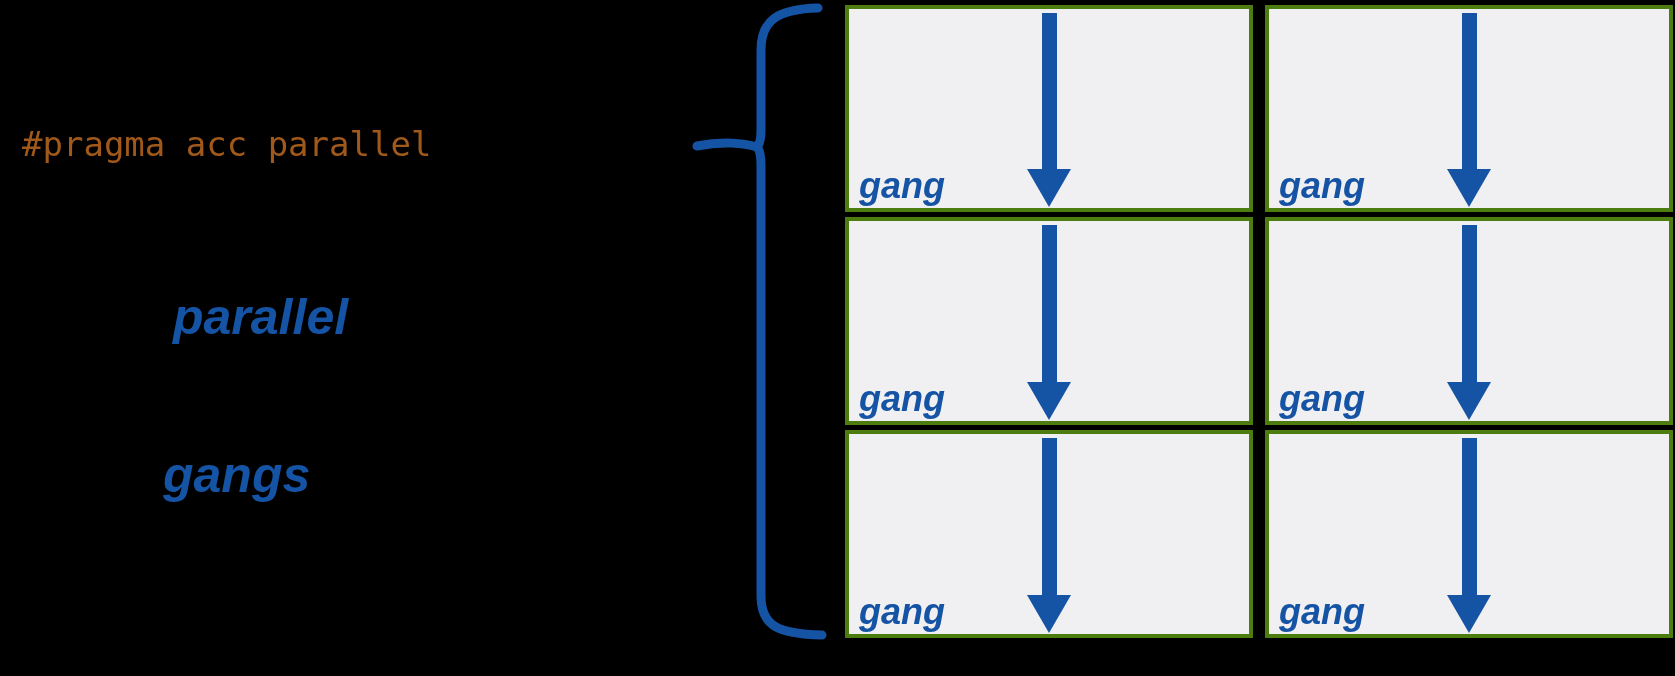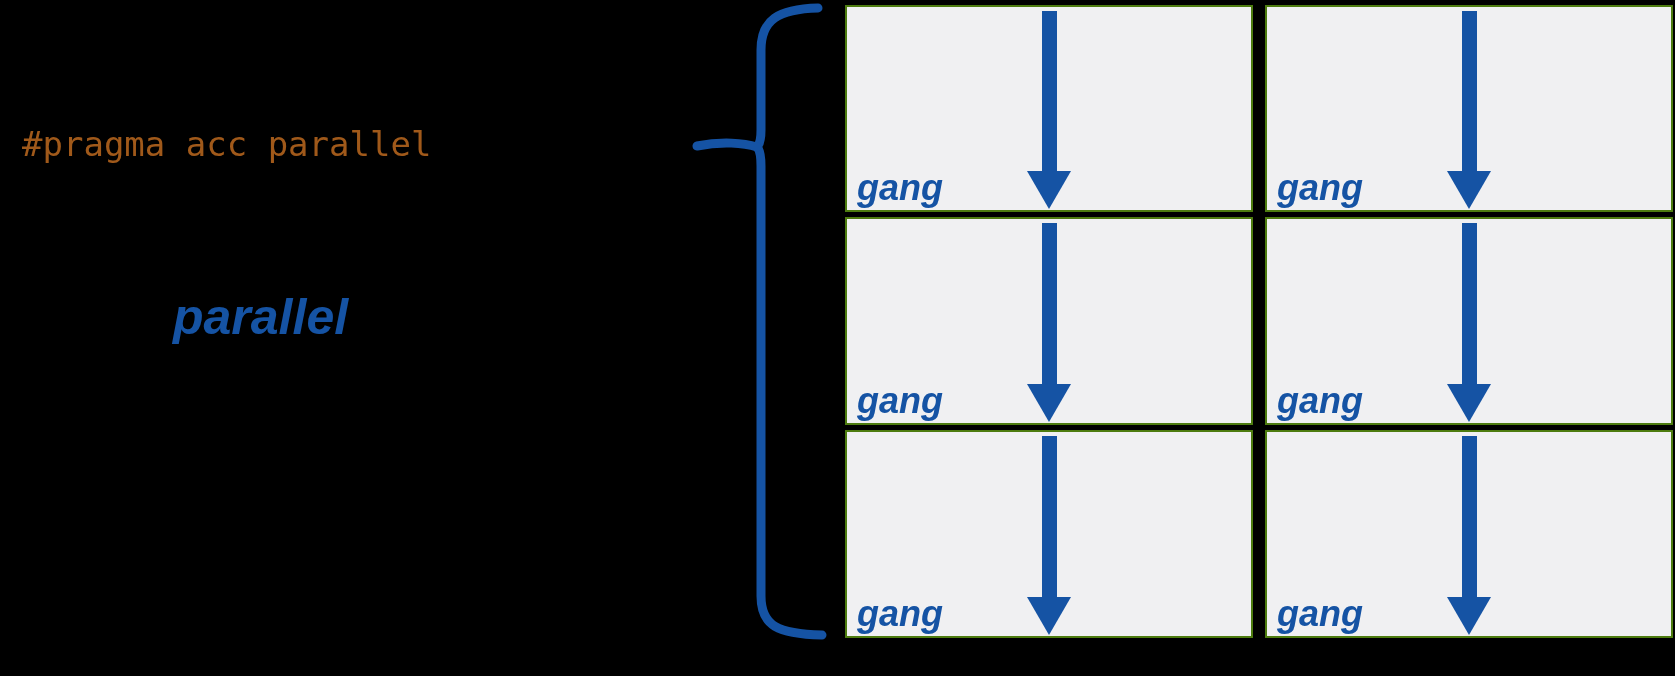--- a/index.html
+++ b/index.html
@@ -55,21 +55,21 @@
     top: 5px;
     display: grid;
     grid-template-columns: 408px 408px;
     grid-template-rows: 207px 208px 208px;
     column-gap: 12px;
     row-gap: 5px;
   }
   .gang-box {
     position: relative;
     background: #f0f0f2;
-    border: 2px solid #4d7c0f;
+    border: 4px solid #4d7c0f;
     box-sizing: border-box;
   }
   .gang-label {
     position: absolute;
     left: 10px;
     bottom: 2px;
     font-weight: bold;
     font-style: italic;
     font-size: 36px;
     line-height: 40px;
@@ -104,20 +104,21 @@
   }
 </style>
 </head>
 <body>
 
 <div style="position:absolute; inset:0;padding-left:20px;">
 
   <div class="code-label">#pragma acc parallel</div>
 
   <div class="blue-label label-parallel">parallel</div>
+  <div class="blue-label label-gangs">gangs</div>
 
   <svg class="brace-svg" viewBox="0 0 1675 676" xmlns="http://www.w3.org/2000/svg">
     <path d="M 818 8
              C 778 9 761 20 761 50
              L 761 130
              Q 761 143 757 147
              Q 761 151 761 166
              L 761 596
              C 761 626 778 634 822 635" fill="none" stroke="#1553a4" stroke-width="9" stroke-linecap="round" stroke-linejoin="round"></path>
     <path d="M 697 146 C 722 141 744 143 757 147" fill="none" stroke="#1553a4" stroke-width="9" stroke-linecap="round"></path>

